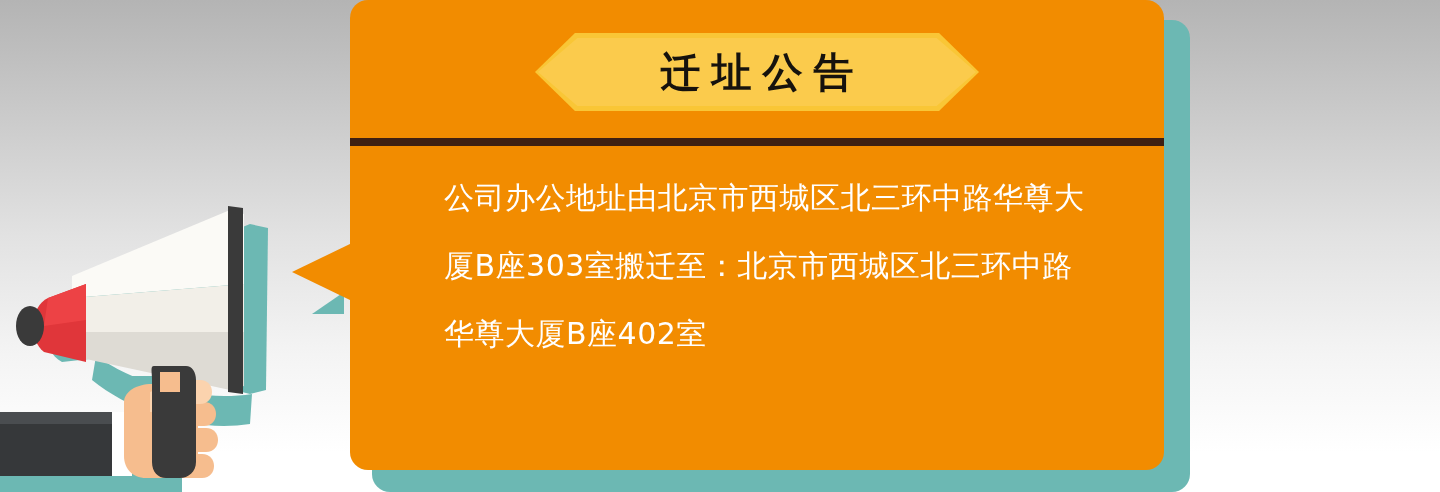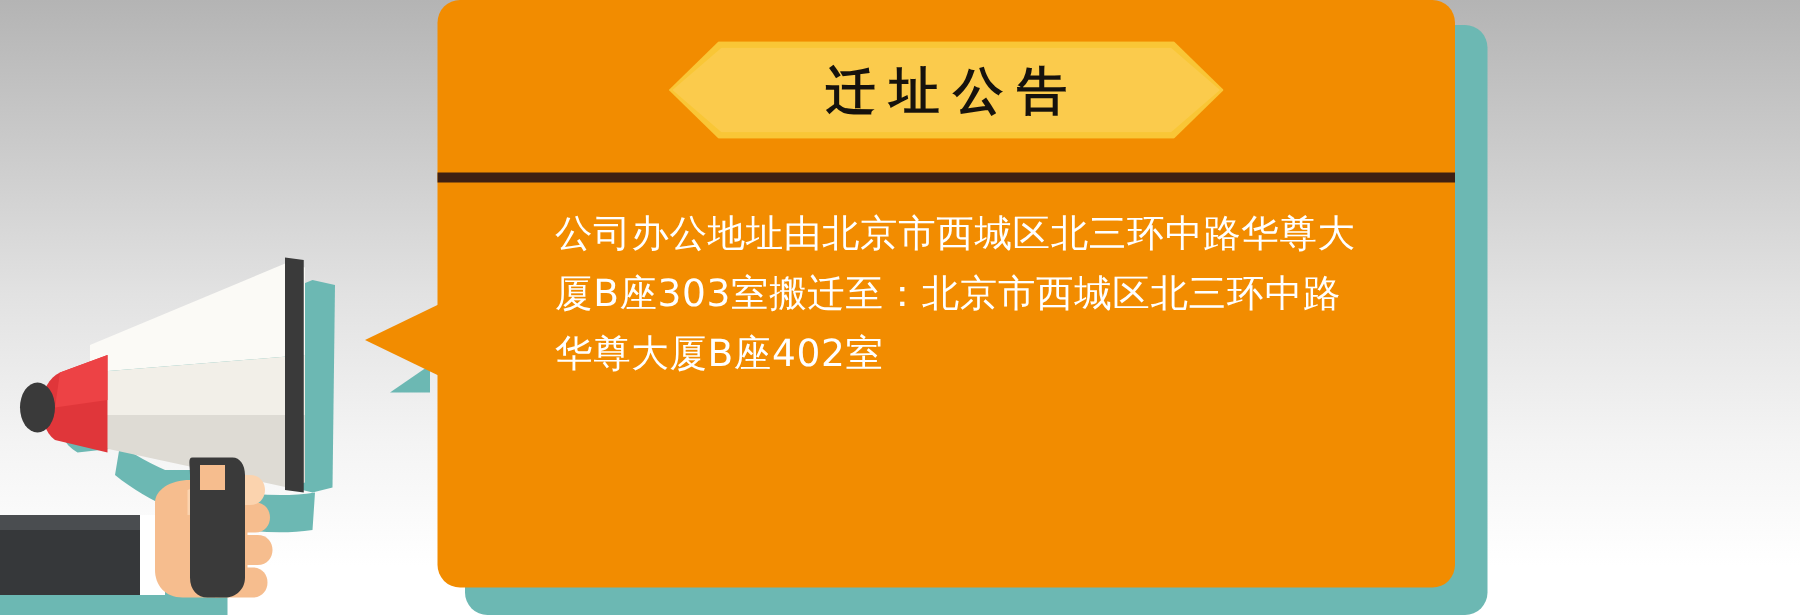--- a/index.html
+++ b/index.html
@@ -113,21 +113,21 @@
   }
 
   
   .body-text {
     position: absolute;
     left: 444px;
     top: 164px;
     width: 648px;
     color: #ffffff;
     font-size: 30px;
-    line-height: 48px;
+    line-height: 68px;
     font-family: "DejaVu Sans", "Liberation Sans", sans-serif;
     letter-spacing: 0.5px;
   }
 
   
   .footer {
     position: absolute;
     left: 444px;
     top: 408px;
     width: 648px;

